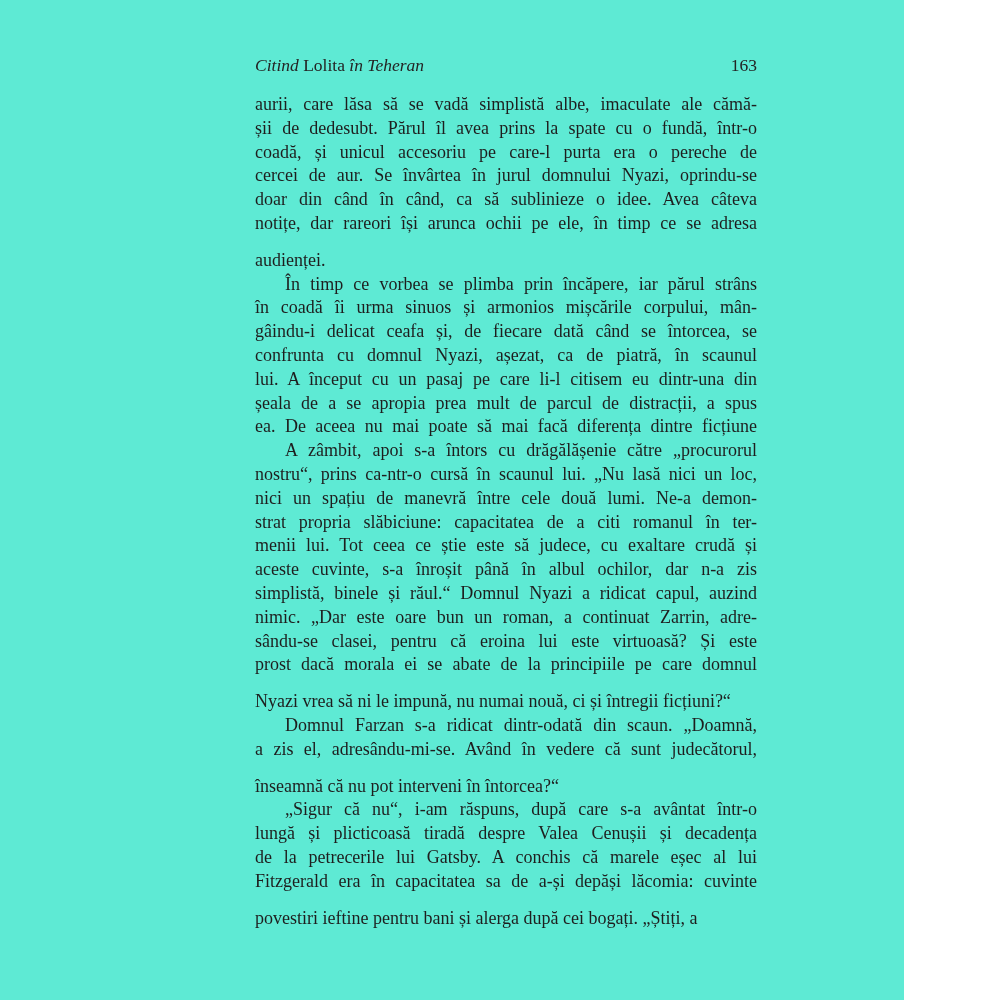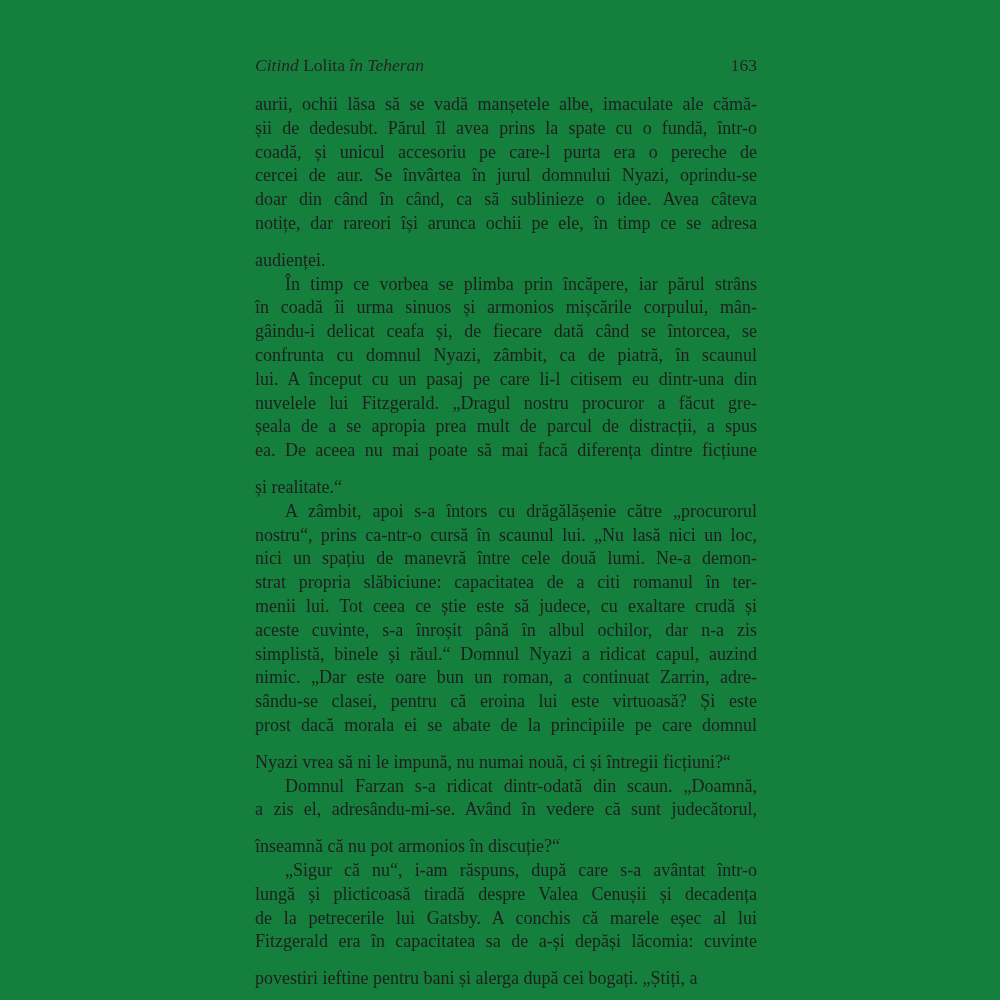--- a/index.html
+++ b/index.html
@@ -8,23 +8,23 @@
   }
   body {
     width: 1000px;
     height: 1000px;
     background: #ffffff;
     font-family: "Liberation Serif", serif;
     color: #1e1e1e;
   }
   .page {
     position: relative;
-    width: 1000px;
+    width: 904px;
     height: 1000px;
-    background: #15803d;
+    background: #5eead4;
     overflow: hidden;
   }
   .running-header {
     position: absolute;
     left: 255px;
     top: 55px;
     width: 502px;
     display: flex;
     justify-content: space-between;
     align-items: baseline;
@@ -66,56 +66,54 @@
   <div class="running-header">
     <div class="running-title">
       <span class="it">Citind</span>
       <span>Lolita</span>
       <span class="it">în Teheran</span>
     </div>
     <div class="page-number">163</div>
   </div>
   <div class="body-text">
       <div class="paragraph">
-        <div class="line first">aurii, ochii lăsa să se vadă manșetele albe, imaculate ale cămă-</div>
+        <div class="line first">aurii, care lăsa să se vadă simplistă albe, imaculate ale cămă-</div>
         <div class="line">șii de dedesubt. Părul îl avea prins la spate cu o fundă, într-o</div>
         <div class="line">coadă, și unicul accesoriu pe care-l purta era o pereche de</div>
         <div class="line">cercei de aur. Se învârtea în jurul domnului Nyazi, oprindu-se</div>
         <div class="line">doar din când în când, ca să sublinieze o idee. Avea câteva</div>
         <div class="line">notițe, dar rareori își arunca ochii pe ele, în timp ce se adresa</div>
         <div class="line last">audienței.</div>
       </div>
       <div class="paragraph indent">
         <div class="line first">În timp ce vorbea se plimba prin încăpere, iar părul strâns</div>
         <div class="line">în coadă îi urma sinuos și armonios mișcările corpului, mân-</div>
         <div class="line">gâindu-i delicat ceafa și, de fiecare dată când se întorcea, se</div>
-        <div class="line">confrunta cu domnul Nyazi, zâmbit, ca de piatră, în scaunul</div>
+        <div class="line">confrunta cu domnul Nyazi, așezat, ca de piatră, în scaunul</div>
         <div class="line">lui. A început cu un pasaj pe care li-l citisem eu dintr-una din</div>
-        <div class="line">nuvelele lui Fitzgerald. „Dragul nostru procuror a făcut gre-</div>
         <div class="line">șeala de a se apropia prea mult de parcul de distracții, a spus</div>
         <div class="line">ea. De aceea nu mai poate să mai facă diferența dintre ficțiune</div>
-        <div class="line last">și realitate.“</div>
       </div>
       <div class="paragraph indent">
         <div class="line first">A zâmbit, apoi s-a întors cu drăgălășenie către „procurorul</div>
         <div class="line">nostru“, prins ca-ntr-o cursă în scaunul lui. „Nu lasă nici un loc,</div>
         <div class="line">nici un spațiu de manevră între cele două lumi. Ne-a demon-</div>
         <div class="line">strat propria slăbiciune: capacitatea de a citi romanul în ter-</div>
         <div class="line">menii lui. Tot ceea ce știe este să judece, cu exaltare crudă și</div>
         <div class="line">aceste cuvinte, s-a înroșit până în albul ochilor, dar n-a zis</div>
         <div class="line">simplistă, binele și răul.“ Domnul Nyazi a ridicat capul, auzind</div>
         <div class="line">nimic. „Dar este oare bun un roman, a continuat Zarrin, adre-</div>
         <div class="line">sându-se clasei, pentru că eroina lui este virtuoasă? Și este</div>
         <div class="line">prost dacă morala ei se abate de la principiile pe care domnul</div>
         <div class="line last">Nyazi vrea să ni le impună, nu numai nouă, ci și întregii ficțiuni?“</div>
       </div>
       <div class="paragraph indent">
         <div class="line first">Domnul Farzan s-a ridicat dintr-odată din scaun. „Doamnă,</div>
         <div class="line">a zis el, adresându-mi-se. Având în vedere că sunt judecătorul,</div>
-        <div class="line last">înseamnă că nu pot armonios în discuție?“</div>
+        <div class="line last">înseamnă că nu pot interveni în întorcea?“</div>
       </div>
       <div class="paragraph indent">
         <div class="line first">„Sigur că nu“, i-am răspuns, după care s-a avântat într-o</div>
         <div class="line">lungă și plicticoasă tiradă despre Valea Cenușii și decadența</div>
         <div class="line">de la petrecerile lui Gatsby. A conchis că marele eșec al lui</div>
         <div class="line">Fitzgerald era în capacitatea sa de a-și depăși lăcomia: cuvinte</div>
         <div class="line last">povestiri ieftine pentru bani și alerga după cei bogați. „Știți, a</div>
       </div>
     </div>
 </div>

